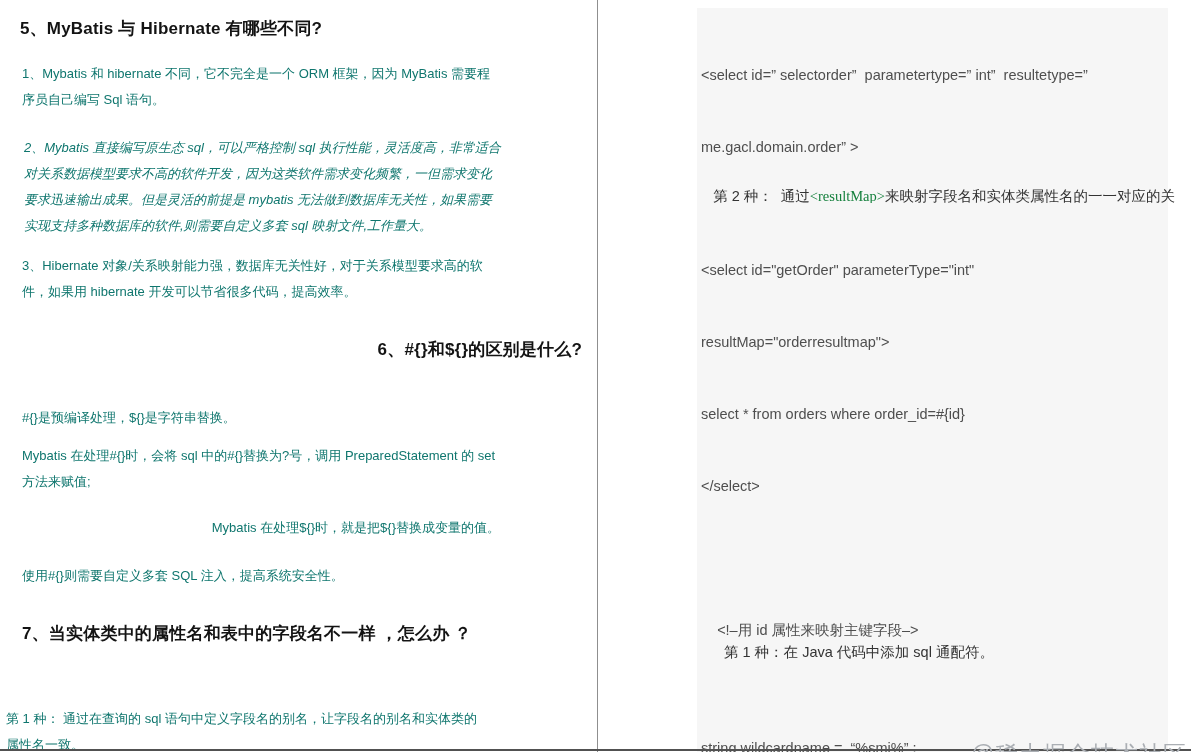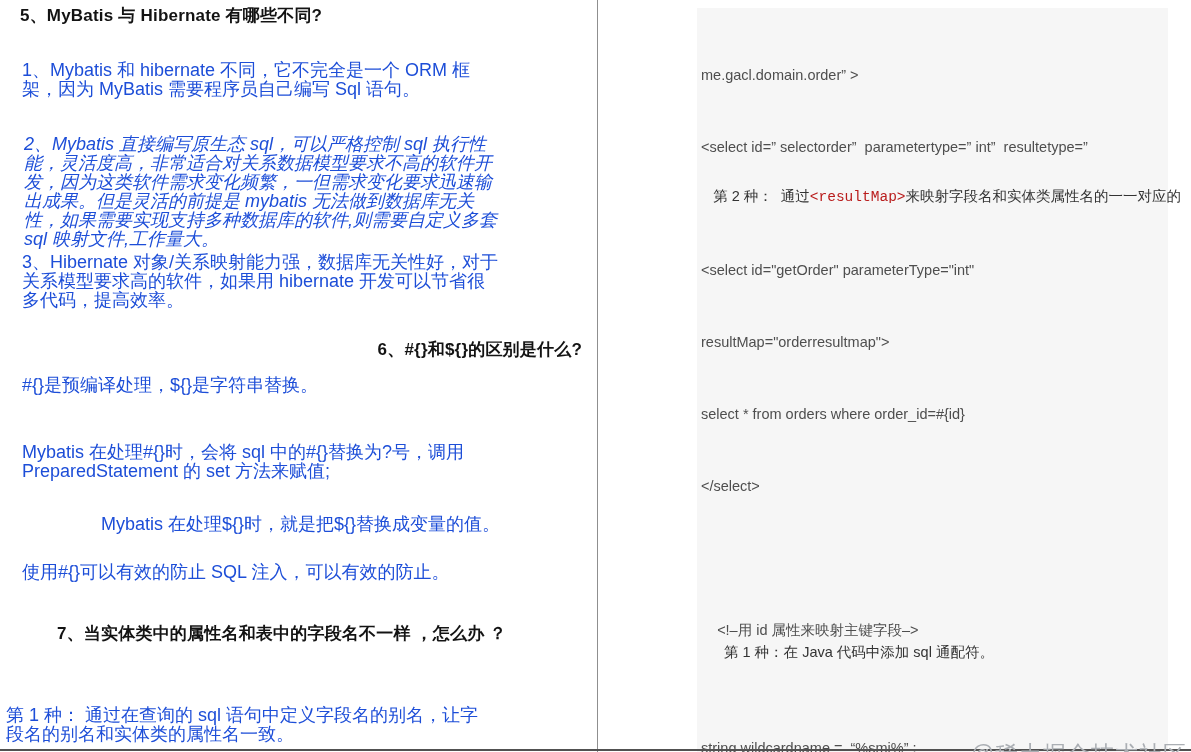--- a/index.html
+++ b/index.html
@@ -5,76 +5,76 @@
   html,body{margin:0;padding:0;background:#ffffff;}
   .page{
     position:relative;width:1191px;height:752px;background:#ffffff;
     font-family:"Liberation Sans","DejaVu Sans",sans-serif;overflow:hidden;
   }
   .abs{position:absolute;}
   .heading{
     font-weight:bold;font-size:17px;color:#131313;letter-spacing:0.2px;
   }
   .para{
-    font-size:18px;color:#1d4ed8;line-height:19px;
+    font-size:13px;color:#0f766e;line-height:26px;
   }
   .rtext{
     font-size:14.5px;color:#333333;line-height:24px;white-space:pre-wrap;
   }
   .code-block{
     background:#f6f6f6;color:#4e4e4e;font-size:14.5px;line-height:24px;
     padding:7px 4px 7px 4px;white-space:pre-wrap;
   }
   .code-line{min-height:24px;white-space:pre-wrap;}
   .inline-code{
-    font-family:Liberation Mono, monospace;
-    font-size:14.5px;color:#b91c1c;
+    font-family:Liberation Serif, serif;
+    font-size:14.5px;color:#15803d;
   }
   .divider{
     position:absolute;left:597px;top:0;width:1px;height:752px;background:#8f8f8f;
   }
   .bottom-line{
     position:absolute;left:0;top:749px;width:1191px;height:2px;background:#515151;
   }
   .watermark{
     position:absolute;right:4px;top:727px;font-size:23px;color:#abafb4;letter-spacing:1px;margin-top:12px;
   }
 </style>
 </head>
 <body>
 
 <div class="page">
 
-  <div class="abs heading" style="left:20px;top:4px;width:560px;">5、MyBatis 与 Hibernate 有哪些不同?</div>
+  <div class="abs heading" style="left:20px;top:17px;width:560px;">5、MyBatis 与 Hibernate 有哪些不同?</div>
 
   <div class="abs para" style="left:22px;top:61px;width:474px;">1、Mybatis 和 hibernate 不同，它不完全是一个 ORM 框架，因为 MyBatis 需要程序员自己编写 Sql 语句。</div>
 
   <div class="abs para" style="left:24px;top:135px;width:478px;font-style:italic;">2、Mybatis 直接编写原生态 sql，可以严格控制 sql 执行性能，灵活度高，非常适合对关系数据模型要求不高的软件开发，因为这类软件需求变化频繁，一但需求变化要求迅速输出成果。但是灵活的前提是 mybatis 无法做到数据库无关性，如果需要实现支持多种数据库的软件,则需要自定义多套 sql 映射文件,工作量大。</div>
 
   <div class="abs para" style="left:22px;top:253px;width:478px;">3、Hibernate 对象/关系映射能力强，数据库无关性好，对于关系模型要求高的软件，如果用 hibernate 开发可以节省很多代码，提高效率。</div>
 
   <div class="abs heading" style="left:22px;top:338px;width:560px;text-align:right;">6、#{}和${}的区别是什么?</div>
 
-  <div class="abs para" style="left:22px;top:376px;width:478px;">#{}是预编译处理，${}是字符串替换。</div>
+  <div class="abs para" style="left:22px;top:405px;width:478px;">#{}是预编译处理，${}是字符串替换。</div>
 
   <div class="abs para" style="left:22px;top:443px;width:478px;">Mybatis 在处理#{}时，会将 sql 中的#{}替换为?号，调用 PreparedStatement 的 set 方法来赋值;</div>
 
   <div class="abs para" style="left:22px;top:515px;width:478px;text-align:right;">Mybatis 在处理${}时，就是把${}替换成变量的值。</div>
 
-  <div class="abs para" style="left:22px;top:563px;width:478px;">使用#{}可以有效的防止 SQL 注入，可以有效的防止。</div>
+  <div class="abs para" style="left:22px;top:563px;width:478px;">使用#{}则需要自定义多套 SQL 注入，提高系统安全性。</div>
 
-  <div class="abs heading" style="left:22px;top:622px;width:560px;margin-left:35px;">7、当实体类中的属性名和表中的字段名不一样 ，怎么办 ？</div>
+  <div class="abs heading" style="left:22px;top:622px;width:560px;">7、当实体类中的属性名和表中的字段名不一样 ，怎么办 ？</div>
 
   <div class="abs para" style="left:6px;top:680px;width:478px;margin-top:26px;">第 1 种：  通过在查询的 sql 语句中定义字段名的别名，让字段名的别名和实体类的属性名一致。</div>
 
   <div class="divider"></div>
 
   <div class="abs code-block" style="left:697px;top:8px;width:463px;">
+    <div class="code-line">&lt;select id=” selectorder”  parametertype=” int”  resultetype=”</div>
     <div class="code-line">me.gacl.domain.order” &gt;</div>
-    <div class="code-line">&lt;select id=” selectorder”  parametertype=” int”  resultetype=”</div>
     <div class="code-line">        select order_id id, order_no orderno ,order_price price form</div>
     <div class="code-line">orders where order_id=#{id};</div>
     <div class="code-line">&lt;/select&gt;</div>
   </div>
 
   <div class="abs rtext" style="left:697px;top:160px;width:485px;">
     <span>第 2 种：  通过</span><span class="inline-code">&lt;resultMap&gt;</span><span>来映射字段名和实体类属性名的一一对应的关系。</span>
   </div>
 
   <div class="abs code-block" style="left:697px;top:203px;width:463px;">

